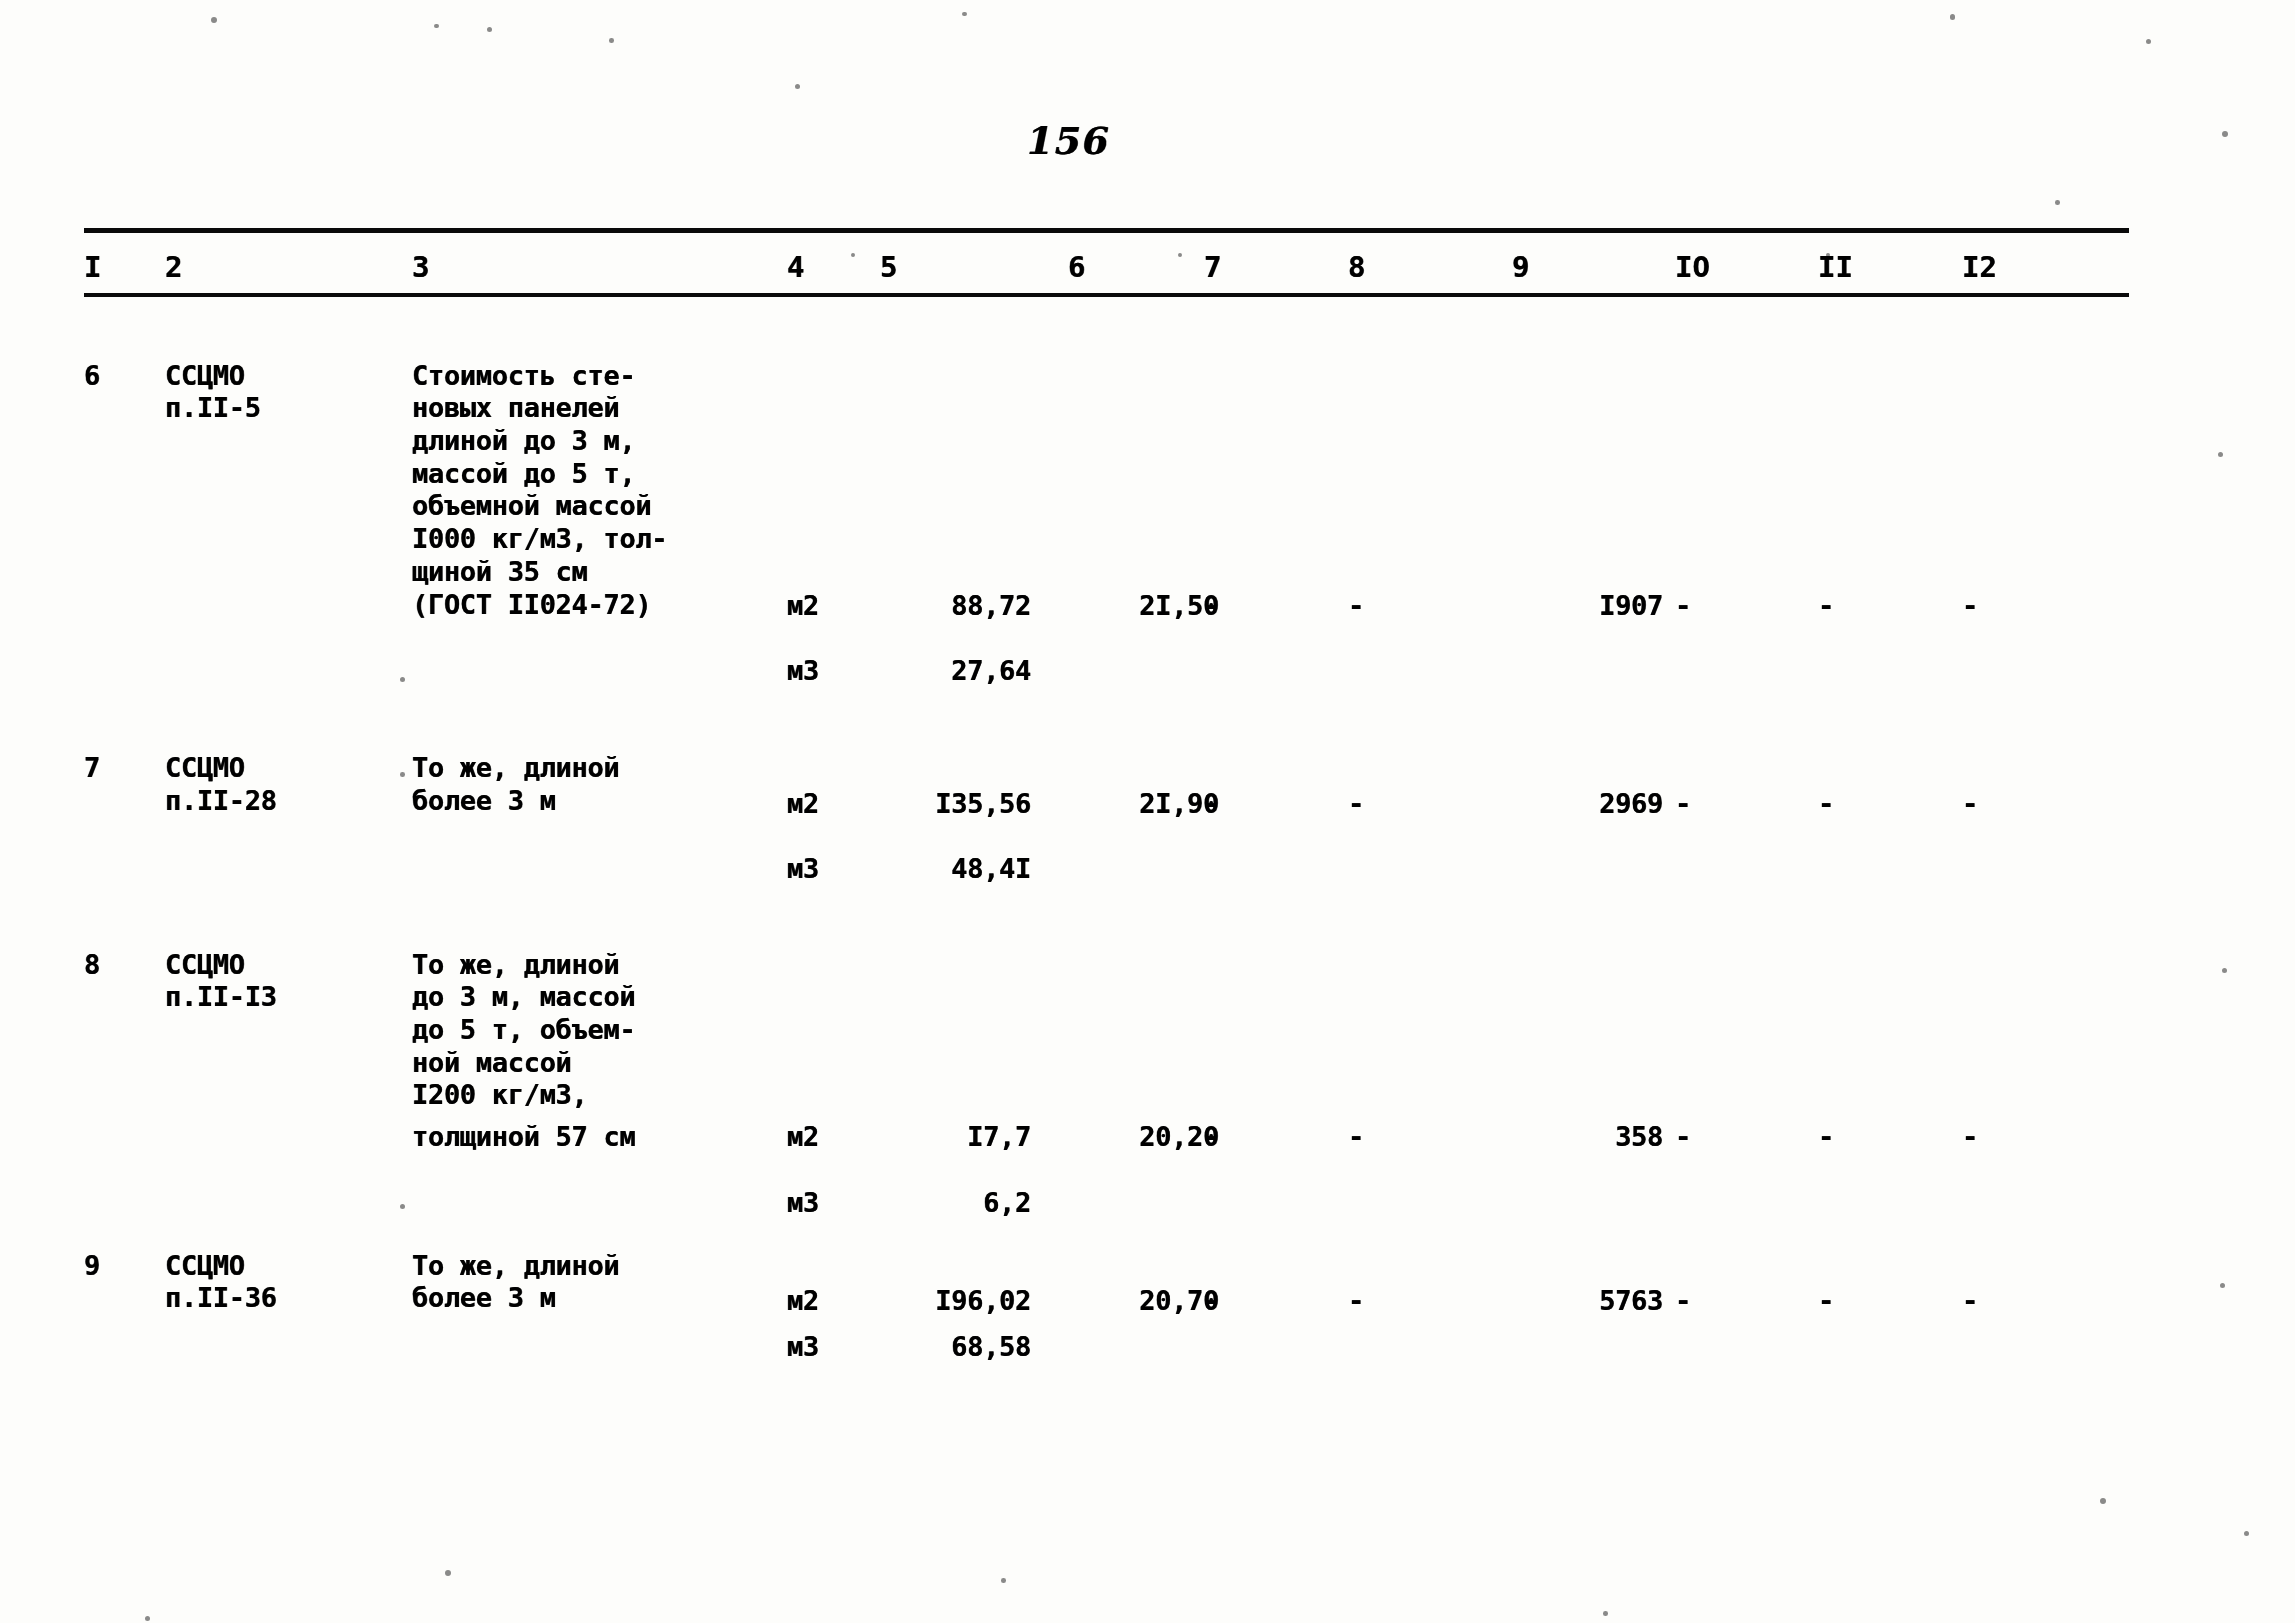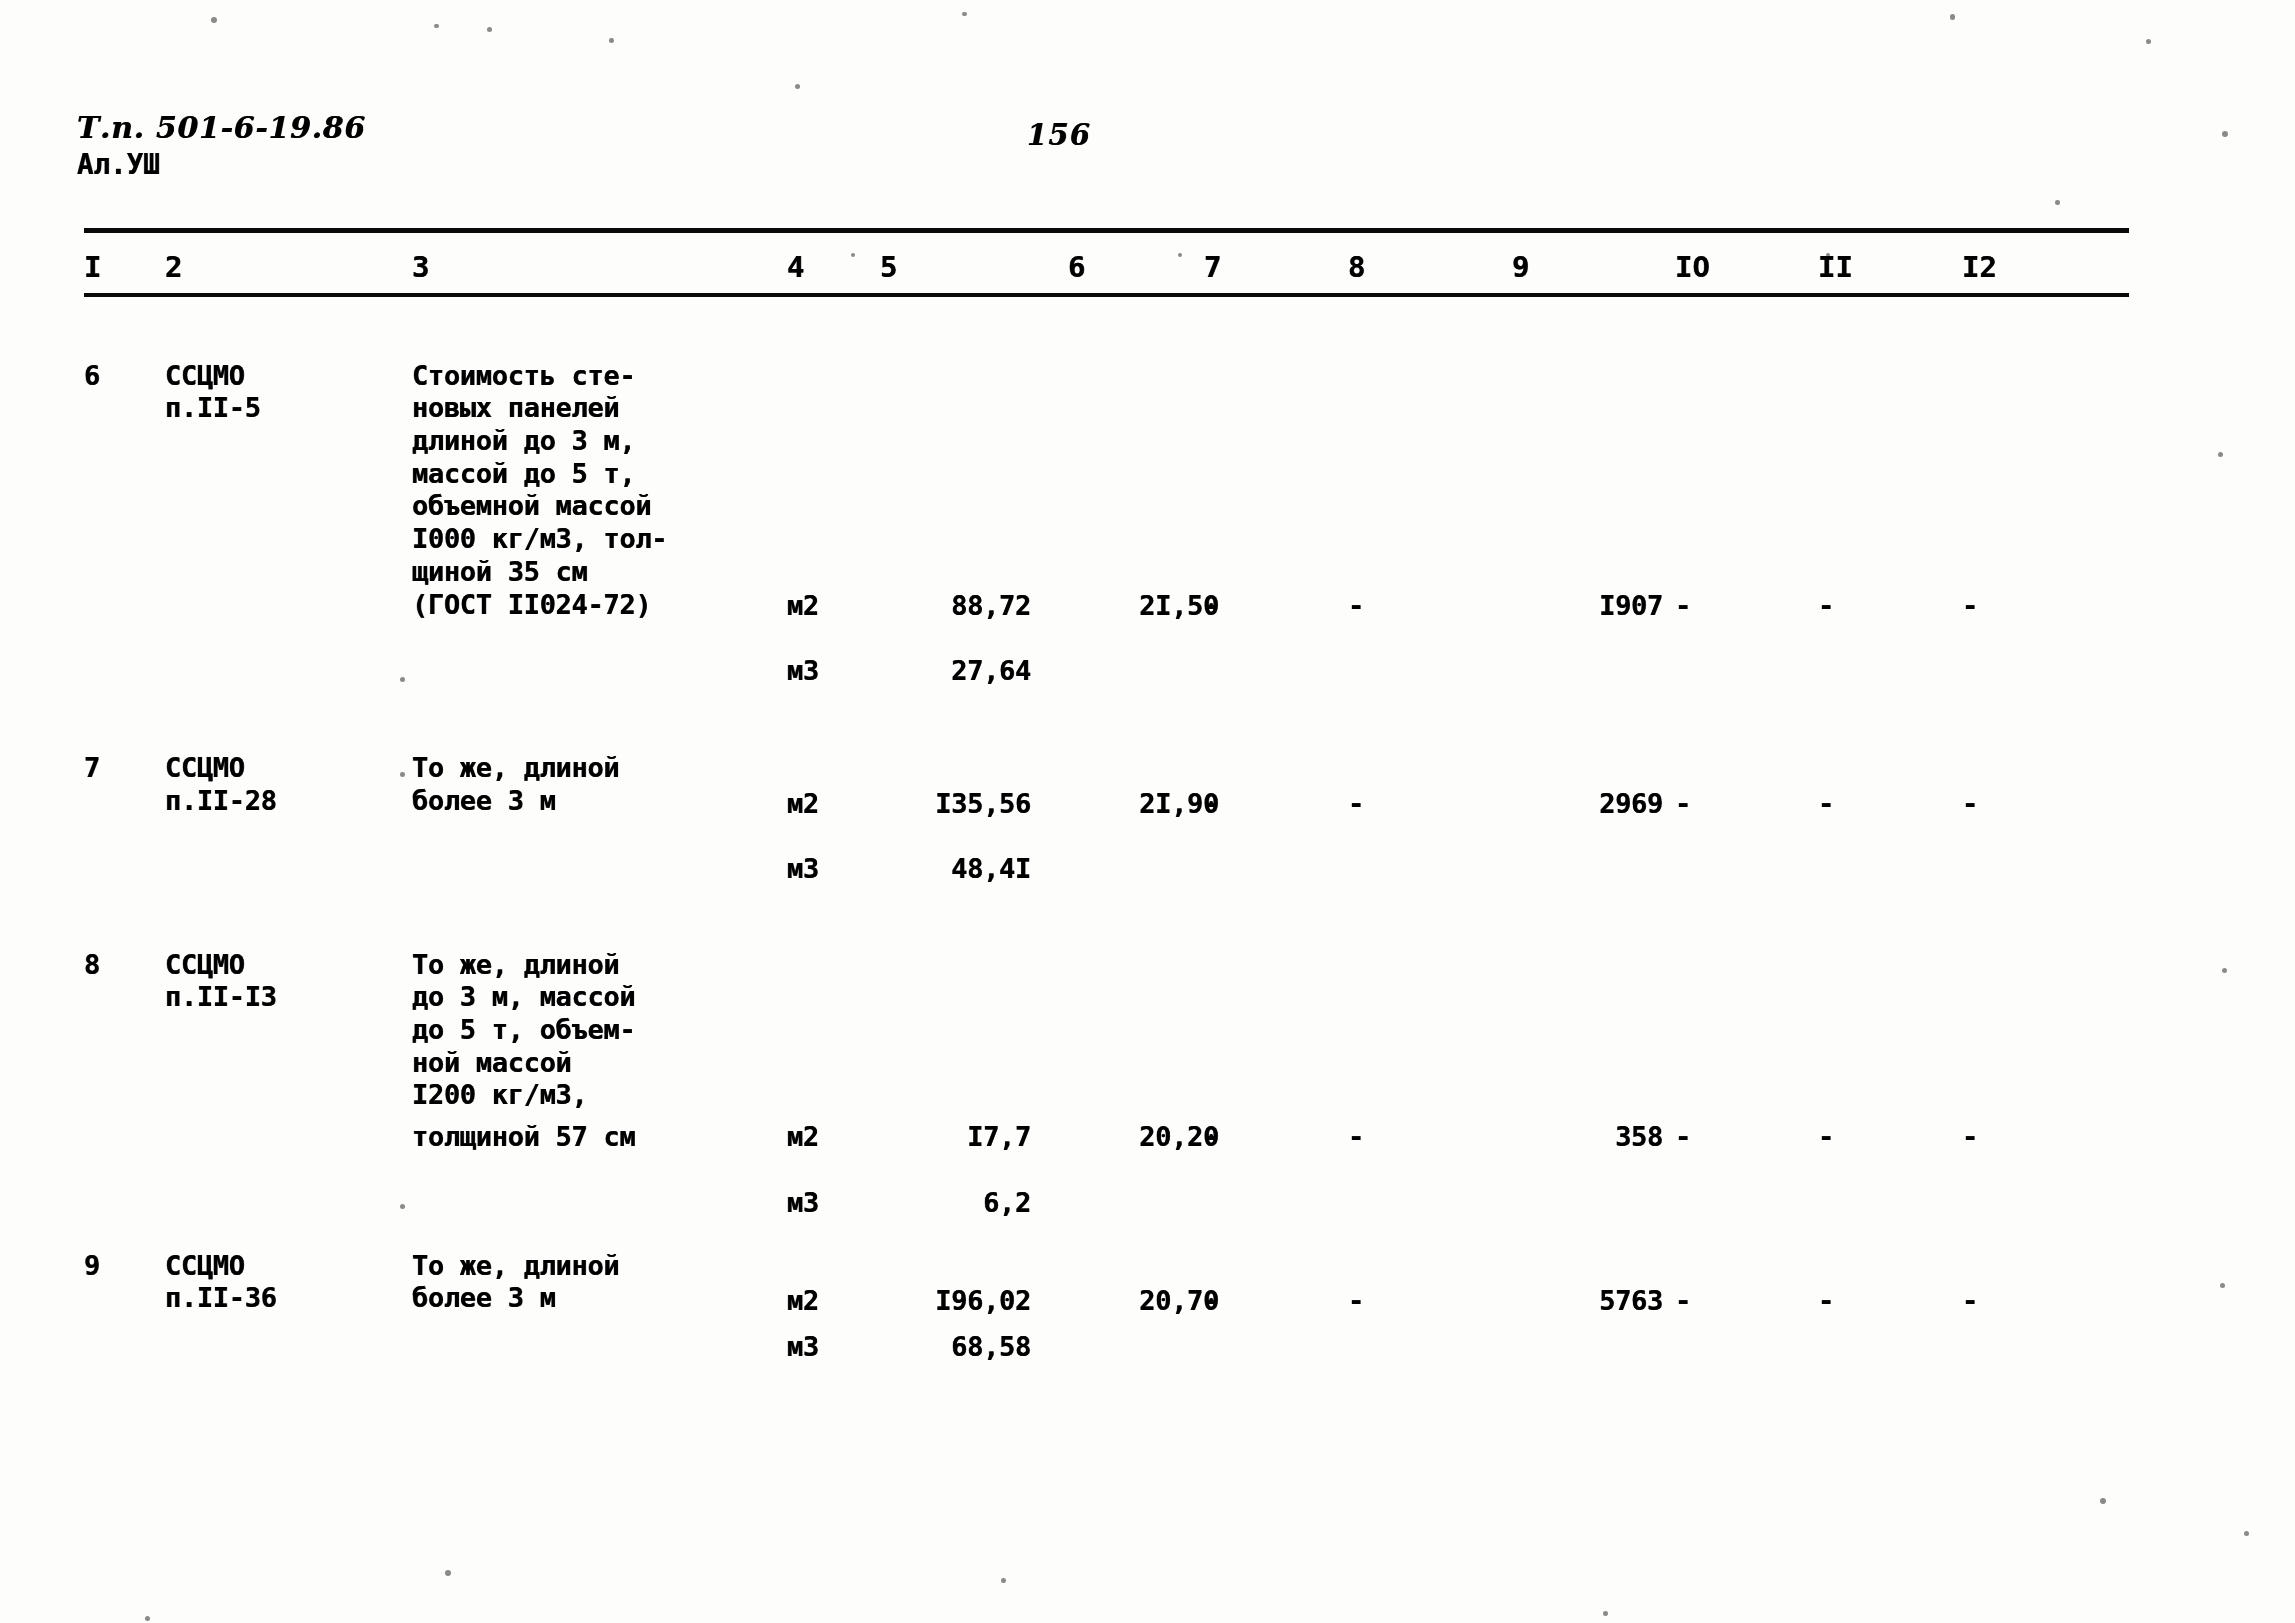--- a/index.html
+++ b/index.html
@@ -53,21 +53,21 @@
     display: block;
     margin-top: 2.6px;
   }
   #page-no {
     position: absolute;
     left: 1027px;
     top: 118px;
     font-family: "DejaVu Serif", "Liberation Serif", serif;
     font-style: italic;
     font-weight: 700;
-    font-size: 29px;
+    font-size: 38px;
     letter-spacing: 1.3px;
     text-align: right;
   }
 
   
   .rule {
     position: absolute;
     left: 84px;
     width: 2045px;
     height: 4.6px;
@@ -144,24 +144,20 @@
   <div class="speck" style="left:2222px;top:968px;width:5.2px;height:5.2px;"></div>
   <div class="speck" style="left:2220px;top:1283px;width:5.2px;height:5.2px;"></div>
   <div class="speck" style="left:400px;top:1204px;width:5.2px;height:5.2px;"></div>
   <div class="speck" style="left:2100px;top:1498px;width:5.9px;height:5.9px;"></div>
   <div class="speck" style="left:2244px;top:1531px;width:5.2px;height:5.2px;"></div>
   <div class="speck" style="left:445px;top:1570px;width:5.9px;height:5.9px;"></div>
   <div class="speck" style="left:145px;top:1616px;width:5.2px;height:5.2px;"></div>
   <div class="speck" style="left:1001px;top:1578px;width:4.6px;height:4.6px;"></div>
   <div class="speck" style="left:1603px;top:1611px;width:4.6px;height:4.6px;"></div>
 
-  <div id="hdr-left">
-    <span class="hdr-hand ink">Т.п. 501-6-19.86</span>
-    <span class="hdr-type ink">Ал.УШ</span>
-  </div>
   <div id="page-no" class="ink">156</div>
 
   <div class="rule" id="rule-top"></div>
   <div class="rule thin" id="rule-bottom"></div>
 
   <div class="colhead c1  ink">I</div>
   <div class="colhead c2  ink">2</div>
   <div class="colhead c3  ink">3</div>
   <div class="colhead c4  ink">4</div>
   <div class="colhead c5  ink">5</div>

